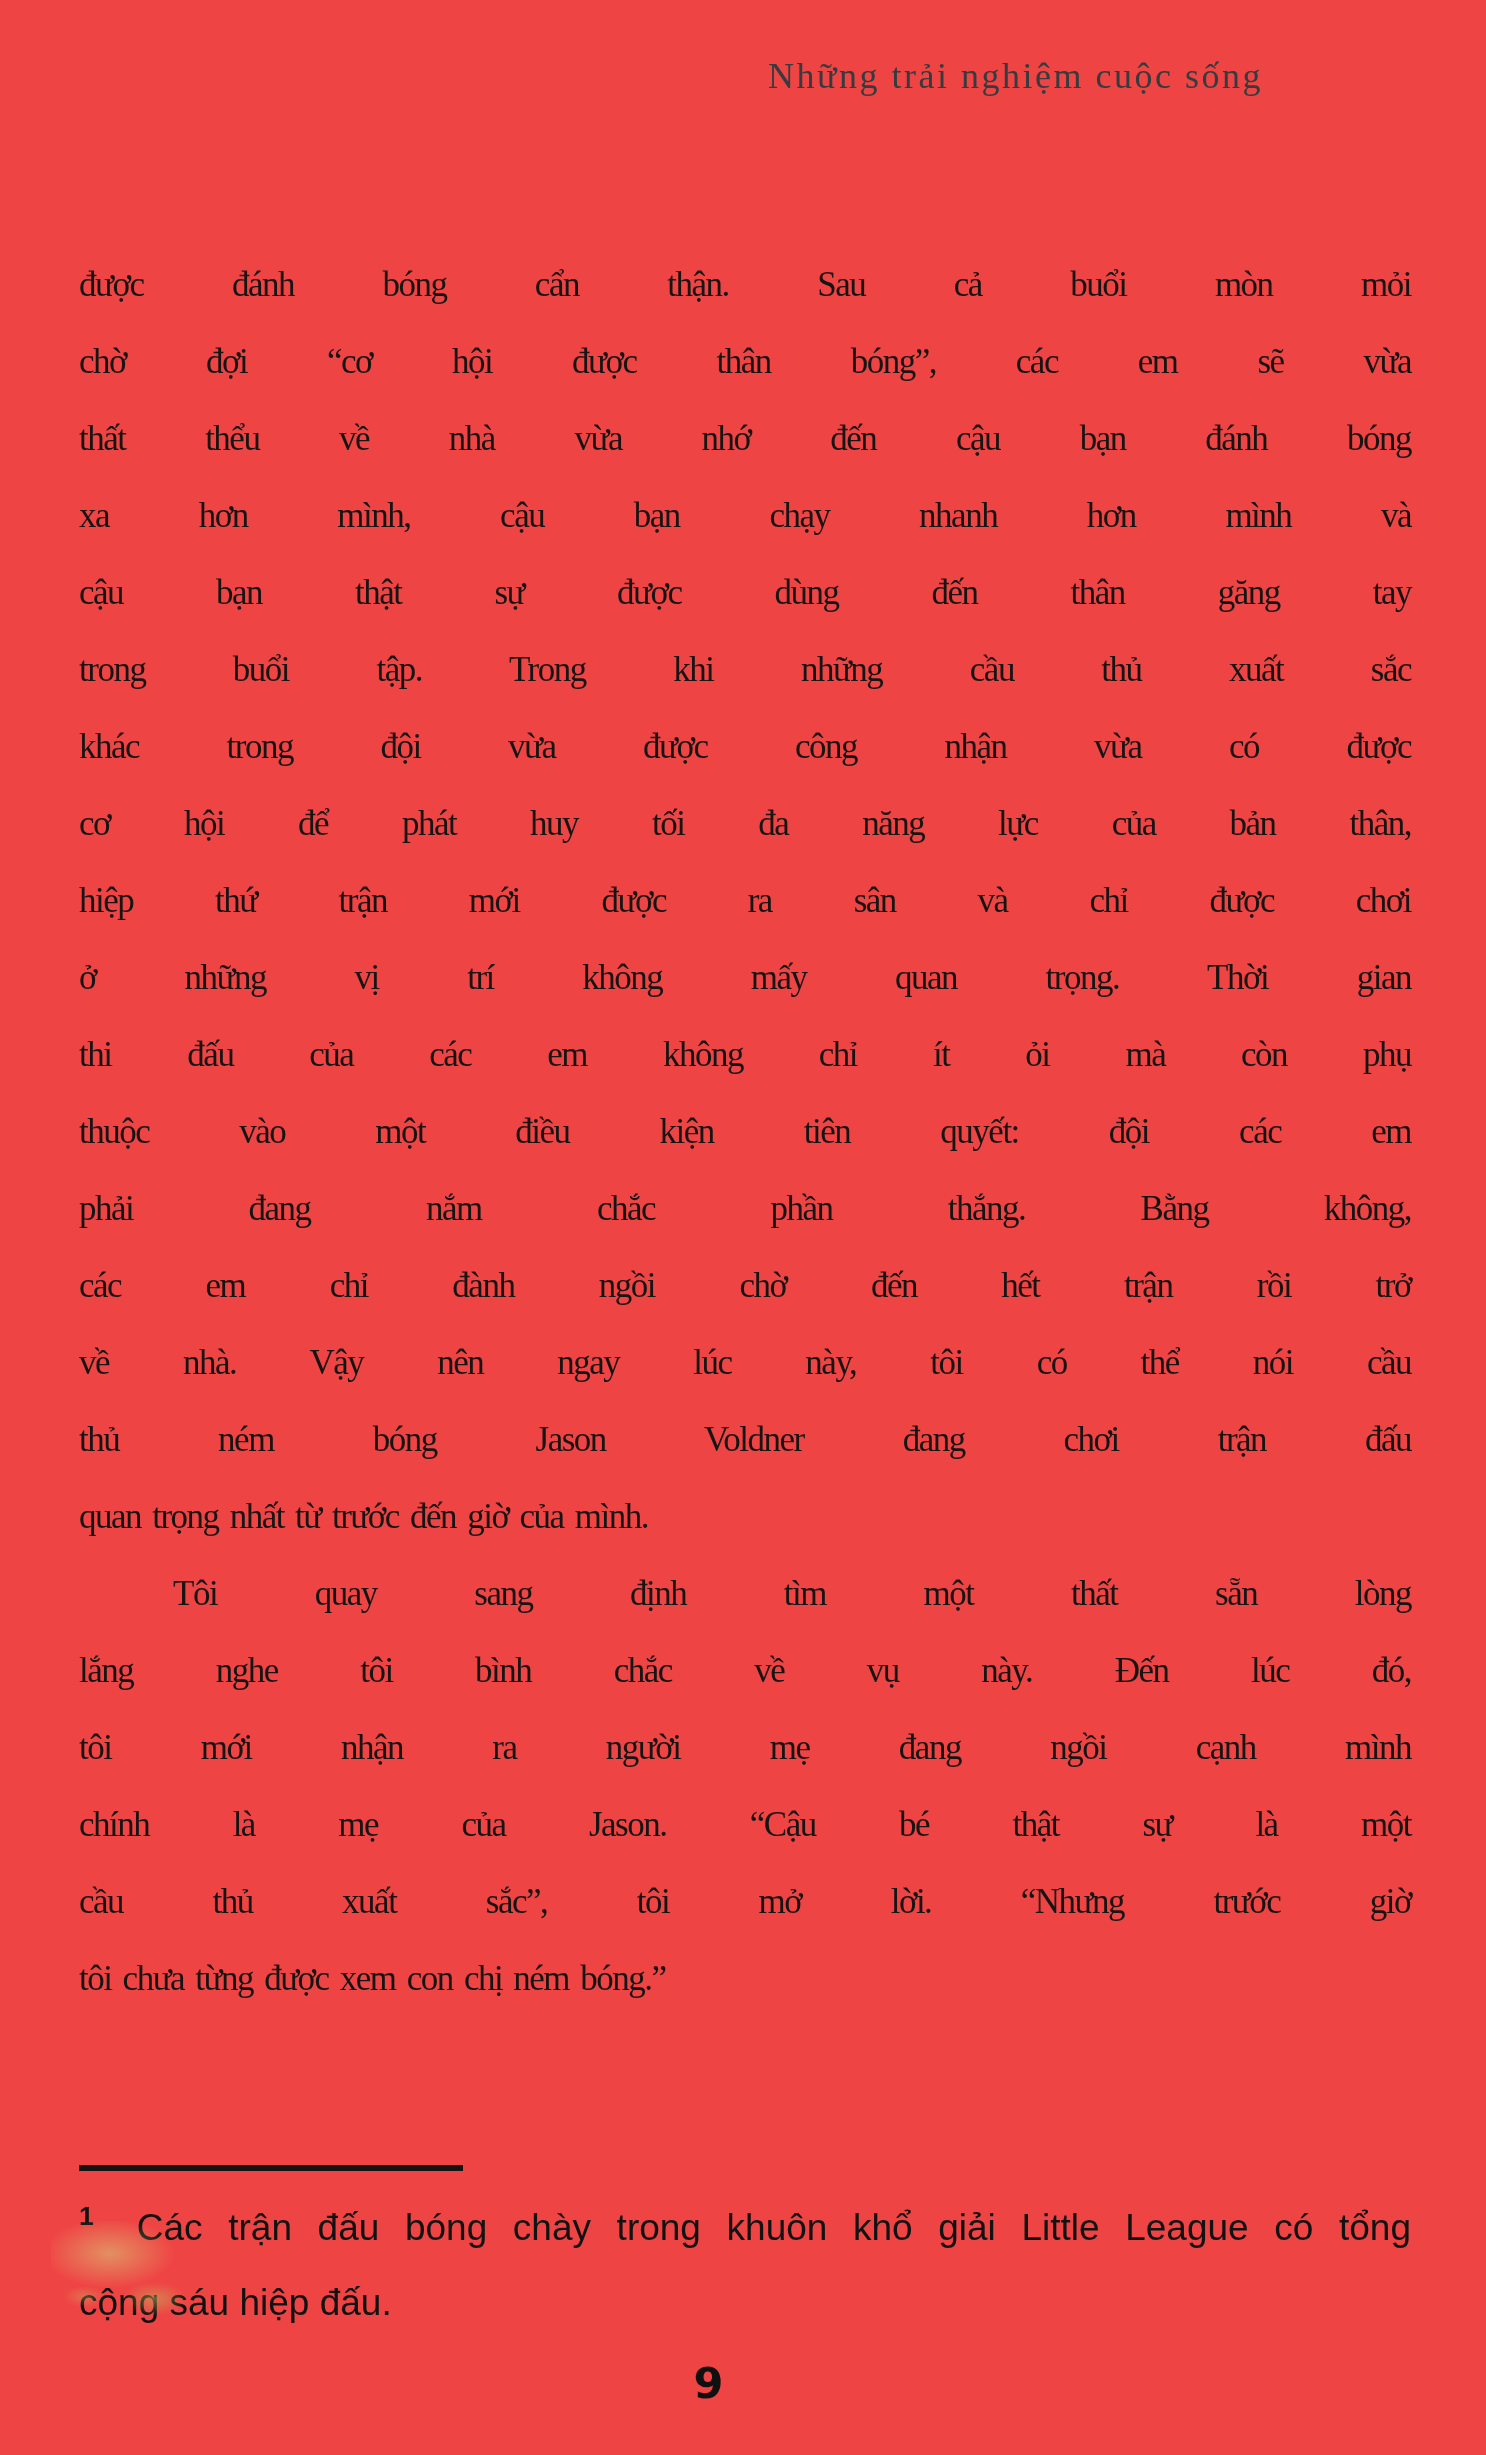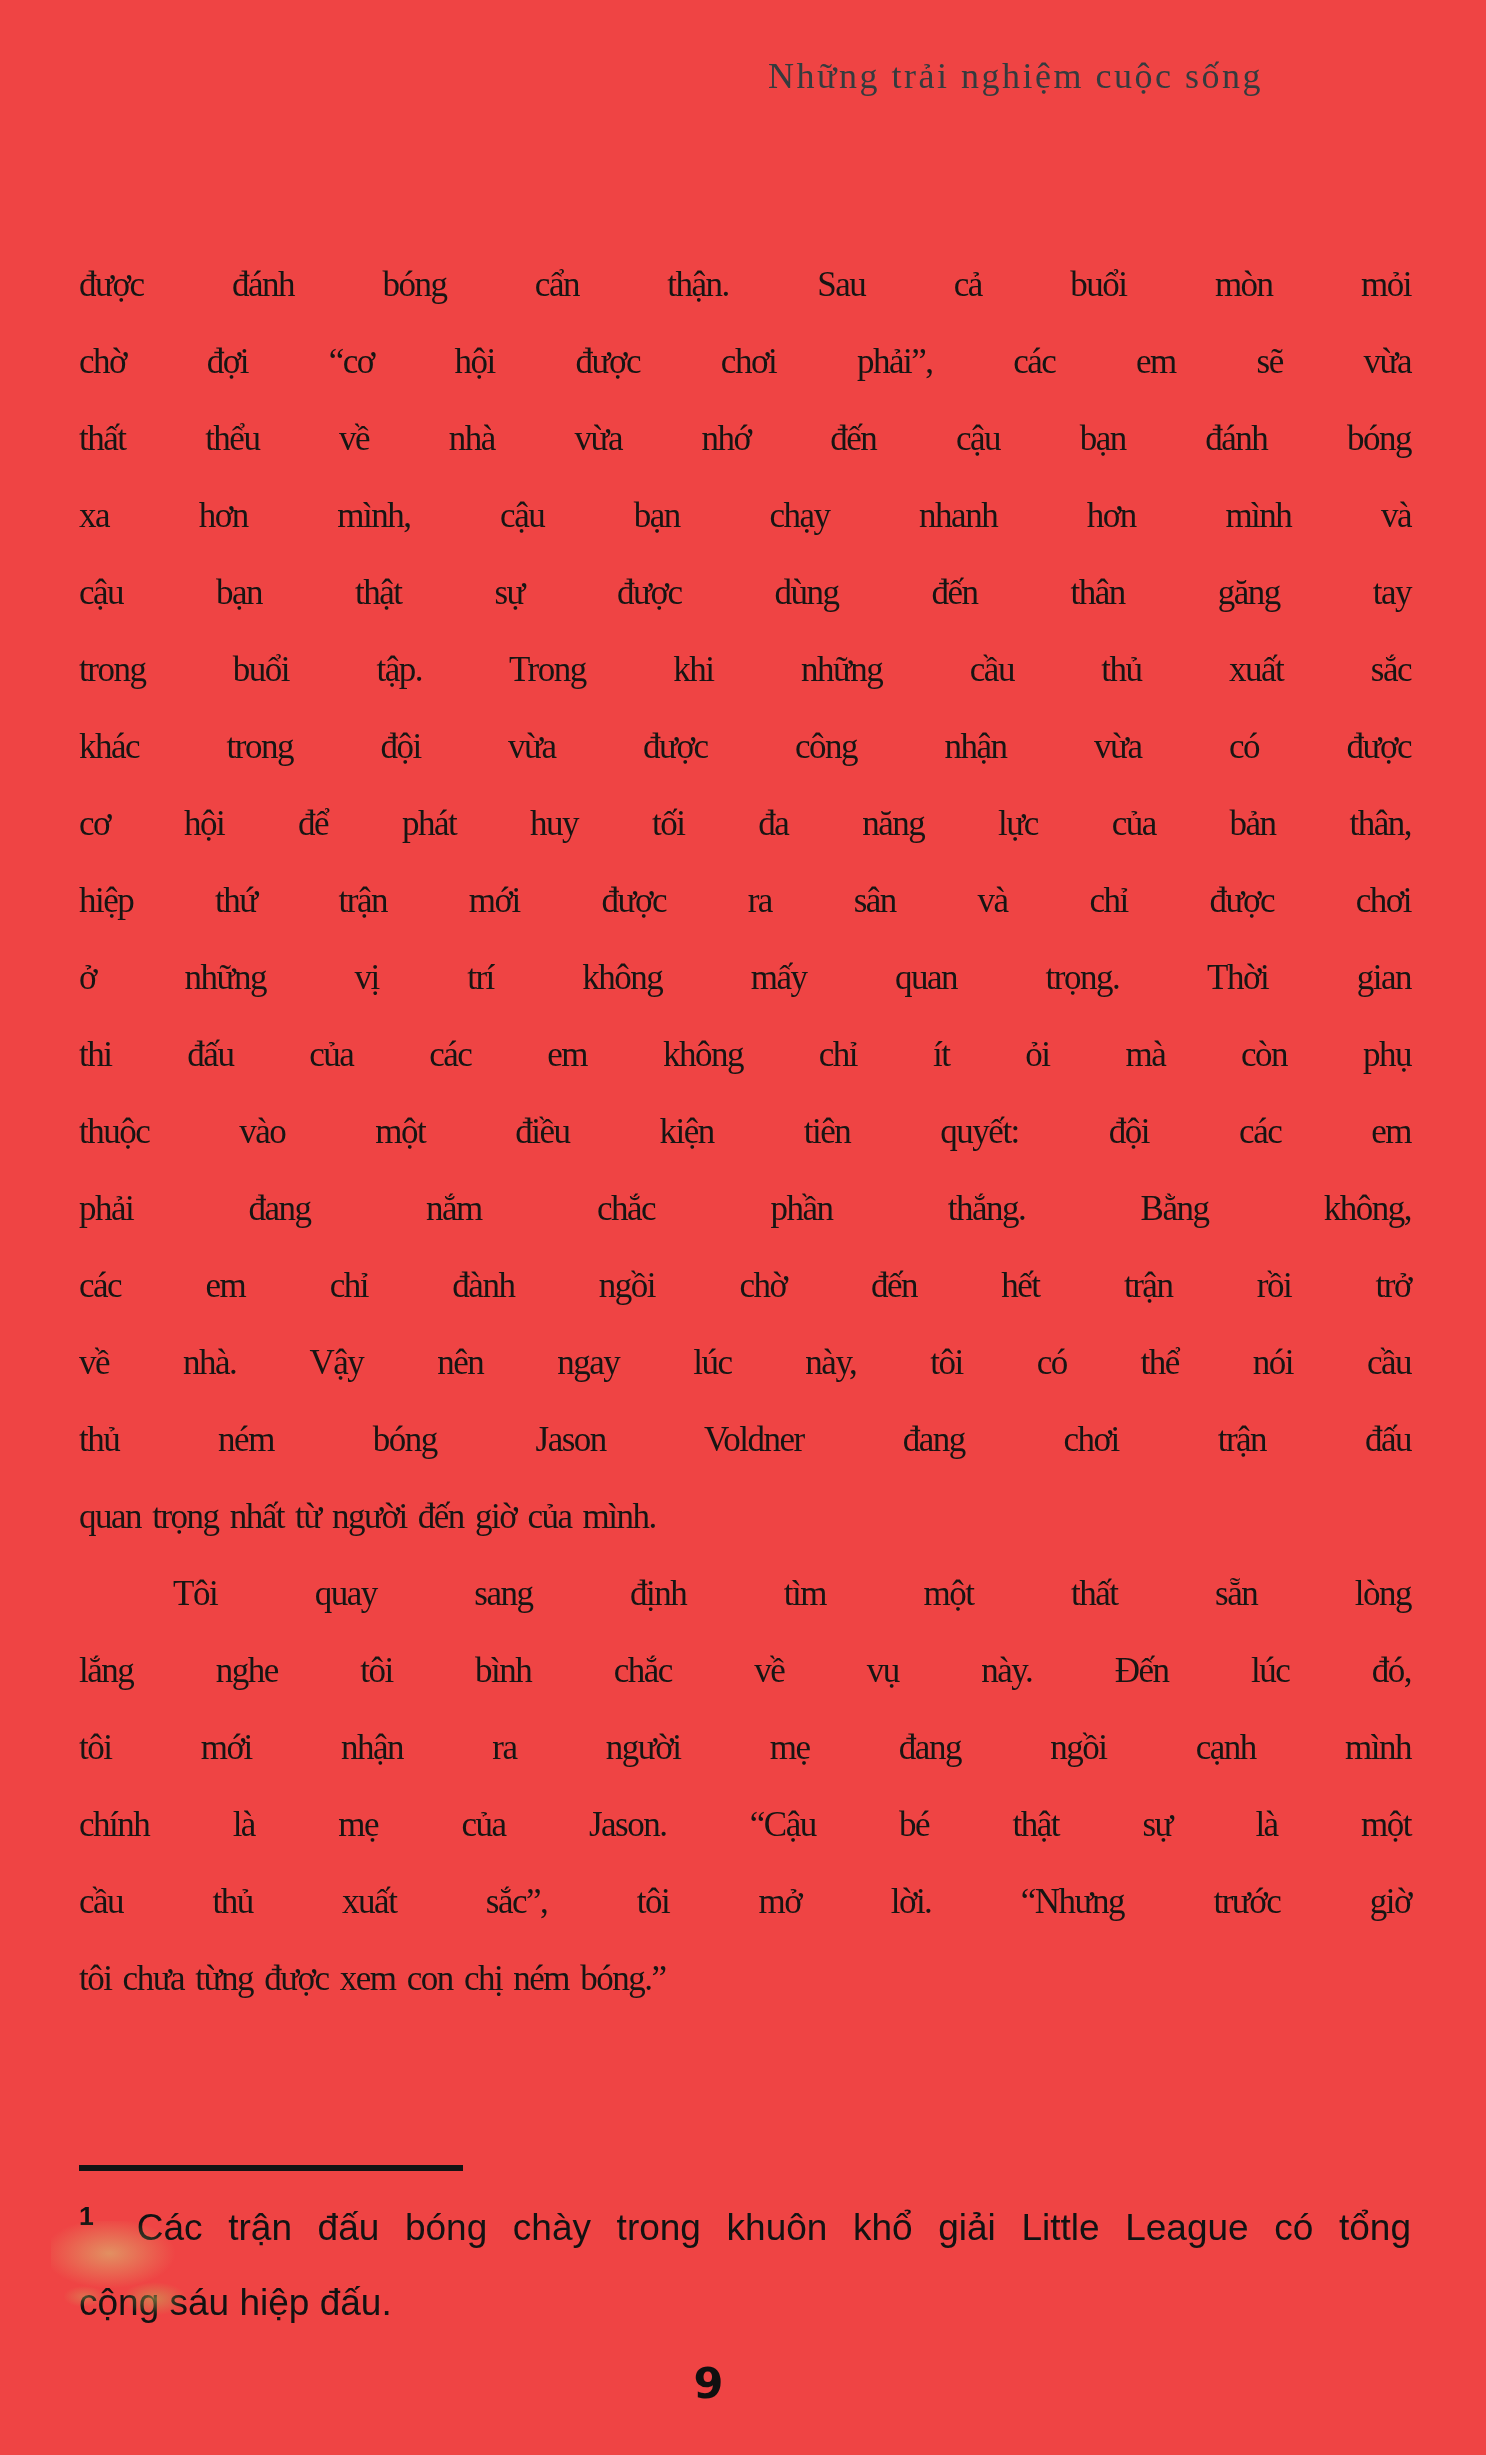--- a/index.html
+++ b/index.html
@@ -103,36 +103,36 @@
 </head>
 <body>
 
 <div class="page">
 
   <div class="running-header">Những trải nghiệm cuộc sống</div>
 
   <div class="body-text">
     <div>
       <div class="bline">được đánh bóng cẩn thận. Sau cả buổi mòn mỏi</div>
-      <div class="bline">chờ đợi “cơ hội được chơi phải”, các em sẽ vừa</div>
+      <div class="bline">chờ đợi “cơ hội được thân bóng”, các em sẽ vừa</div>
       <div class="bline">thất thểu về nhà vừa nhớ đến cậu bạn đánh bóng</div>
       <div class="bline">xa hơn mình, cậu bạn chạy nhanh hơn mình và</div>
       <div class="bline">cậu bạn thật sự được dùng đến thân găng tay</div>
       <div class="bline">trong buổi tập. Trong khi những cầu thủ xuất sắc</div>
       <div class="bline">khác trong đội vừa được công nhận vừa có được</div>
       <div class="bline">cơ hội để phát huy tối đa năng lực của bản thân,</div>
       <div class="bline">hiệp thứ trận mới được ra sân và chỉ được chơi</div>
       <div class="bline">ở những vị trí không mấy quan trọng. Thời gian</div>
       <div class="bline">thi đấu của các em không chỉ ít ỏi mà còn phụ</div>
       <div class="bline">thuộc vào một điều kiện tiên quyết: đội các em</div>
       <div class="bline">phải đang nắm chắc phần thắng. Bằng không,</div>
       <div class="bline">các em chỉ đành ngồi chờ đến hết trận rồi trở</div>
       <div class="bline">về nhà. Vậy nên ngay lúc này, tôi có thể nói cầu</div>
       <div class="bline">thủ ném bóng Jason Voldner đang chơi trận đấu</div>
-      <div class="bline lastline">quan trọng nhất từ người đến giờ của mình.</div>
+      <div class="bline lastline">quan trọng nhất từ trước đến giờ của mình.</div>
     </div>
     <div>
       <div class="bline p-first">Tôi quay sang định tìm một thất sẵn lòng</div>
       <div class="bline">lắng nghe tôi bình chắc về vụ này. Đến lúc đó,</div>
       <div class="bline">tôi mới nhận ra người mẹ đang ngồi cạnh mình</div>
       <div class="bline">chính là mẹ của Jason. “Cậu bé thật sự là một</div>
       <div class="bline">cầu thủ xuất sắc”, tôi mở lời. “Nhưng trước giờ</div>
       <div class="bline lastline">tôi chưa từng được xem con chị ném bóng.”</div>
     </div>
   </div>

